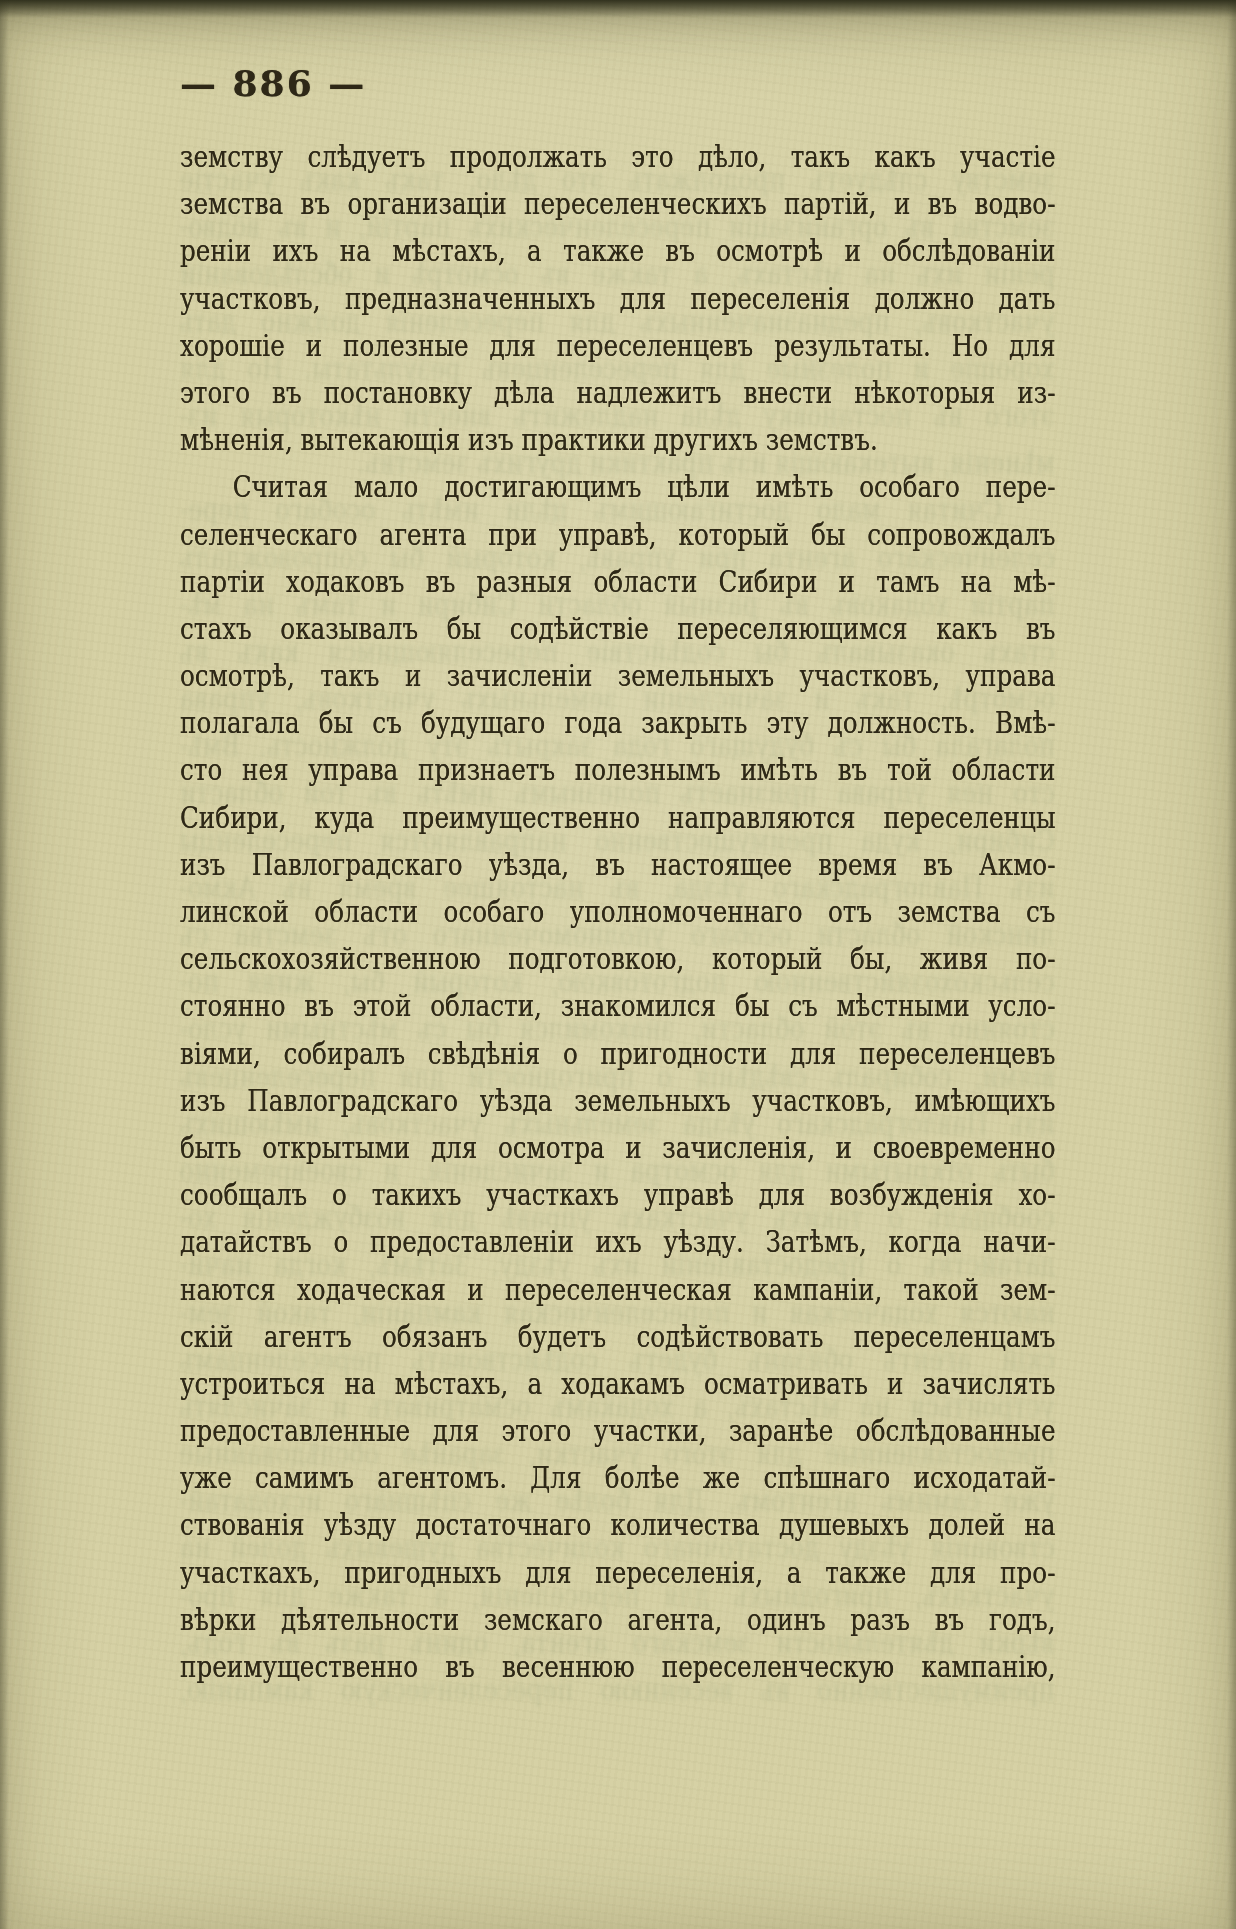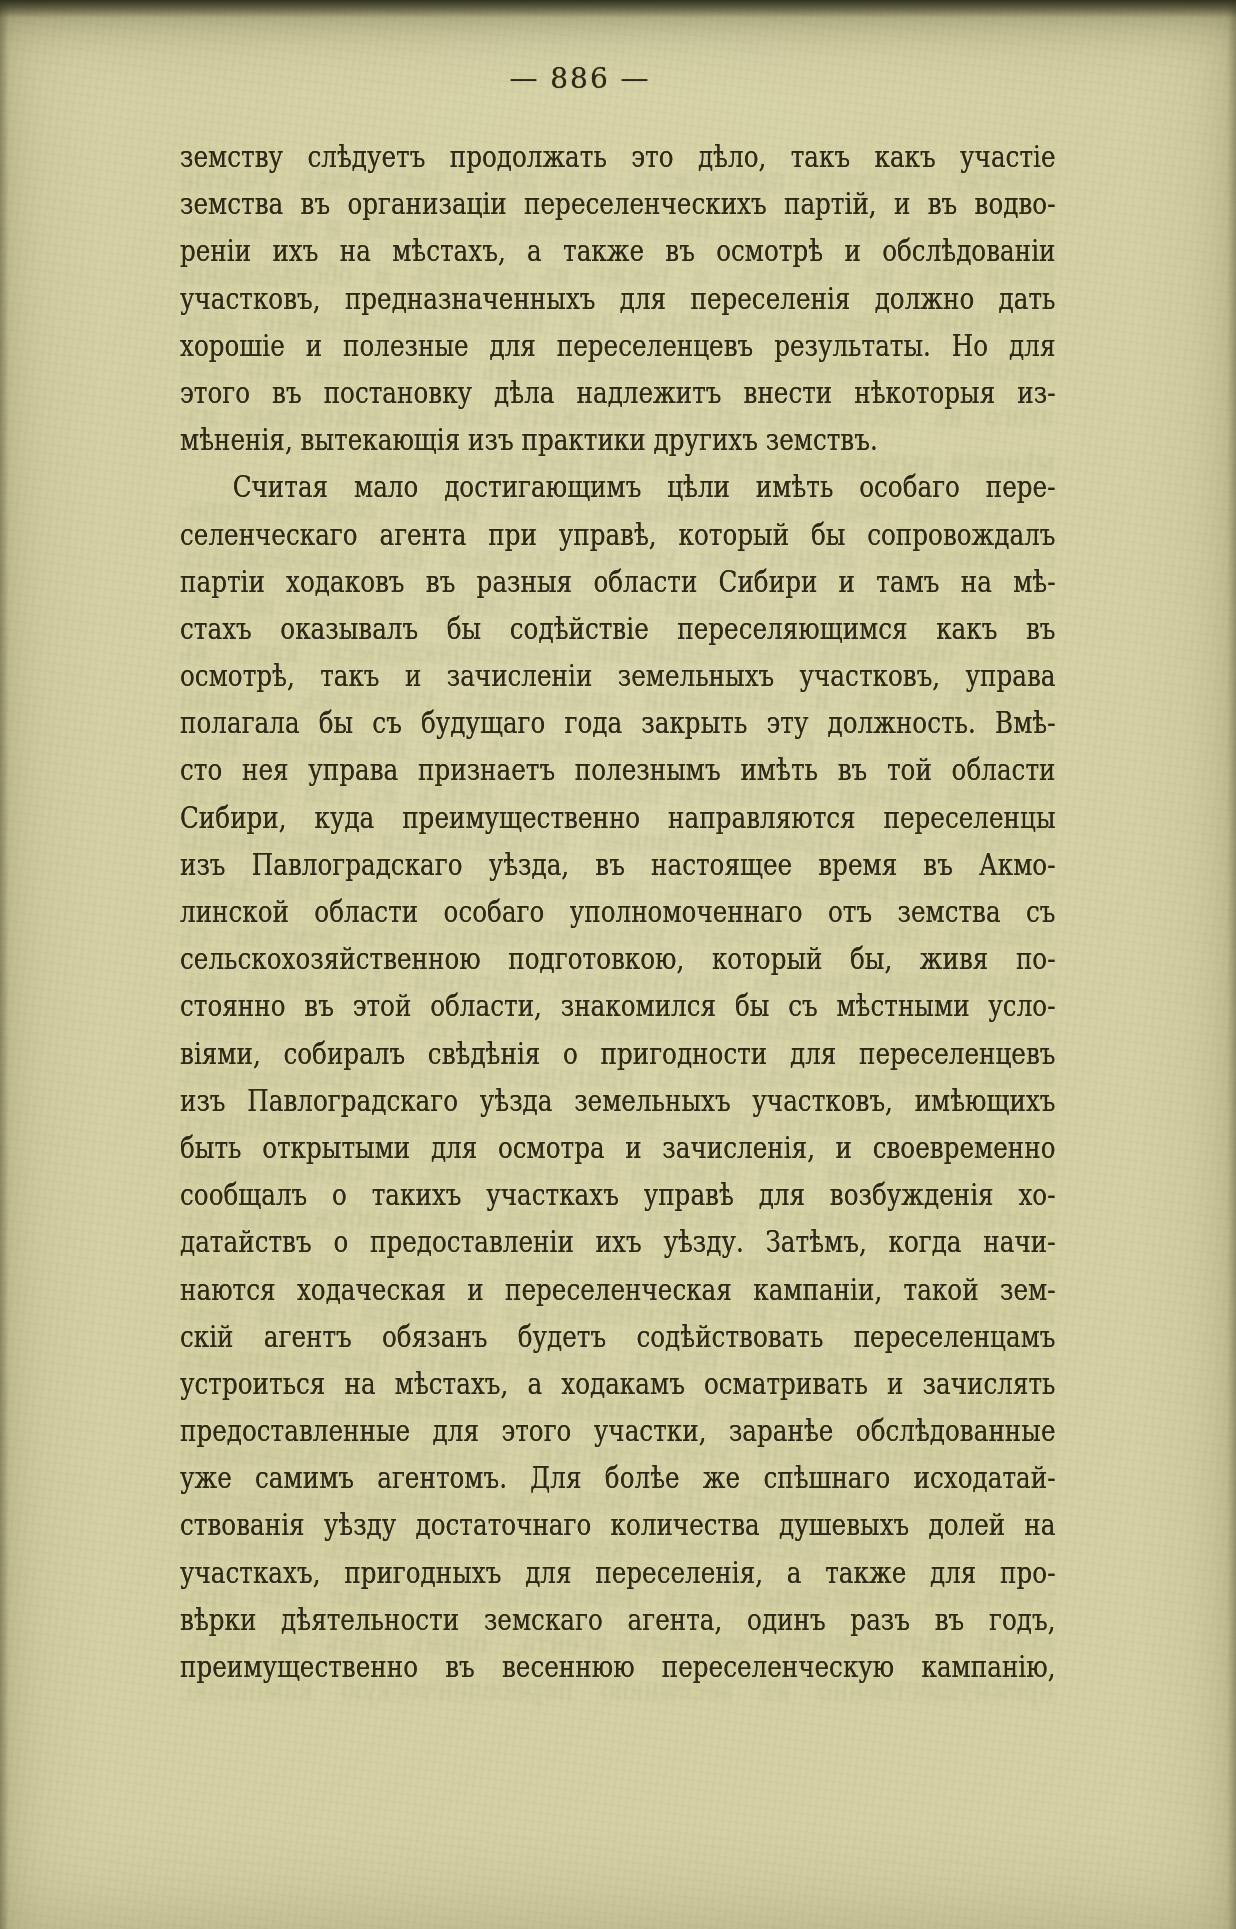--- a/index.html
+++ b/index.html
@@ -16,24 +16,25 @@
     font-family:"DejaVu Serif", serif;
   }
   .edge-top{position:absolute;top:0;left:0;right:0;height:18px;
     background:linear-gradient(180deg, var(--edge,#32321e) 0%, rgba(50,50,30,0.55) 45%, rgba(50,50,30,0) 100%);}
   .edge-left{position:absolute;top:0;left:0;bottom:0;width:9px;
     background:linear-gradient(90deg, rgba(50,50,30,0.35), rgba(50,50,30,0));}
   .edge-right{position:absolute;top:0;right:0;bottom:0;width:9px;
     background:linear-gradient(270deg, rgba(50,50,30,0.28), rgba(50,50,30,0));}
   .pagenum{
     position:absolute;left:180px;top:62px;width:800px;
-    text-align:center;
-    font-size:28px;letter-spacing:2px;
+    text-align:left;
+    font-size:36px;letter-spacing:2px;
     color:var(--ink,#2e2817);
     text-shadow:0 0 0.7px rgba(46,40,23,0.75);
+    font-weight:bold;
   }
   .textblock{
     position:absolute;left:180px;top:134px;width:1030px;
     transform:scaleX(0.85);transform-origin:0 0;
     color:var(--ink,#2e2817);
     font-size:29px;line-height:47.2px;
     text-shadow:0 0 0.7px rgba(46,40,23,0.8);
   }
   .ghostblock{
     position:absolute;left:180px;top:157px;width:1030px;

